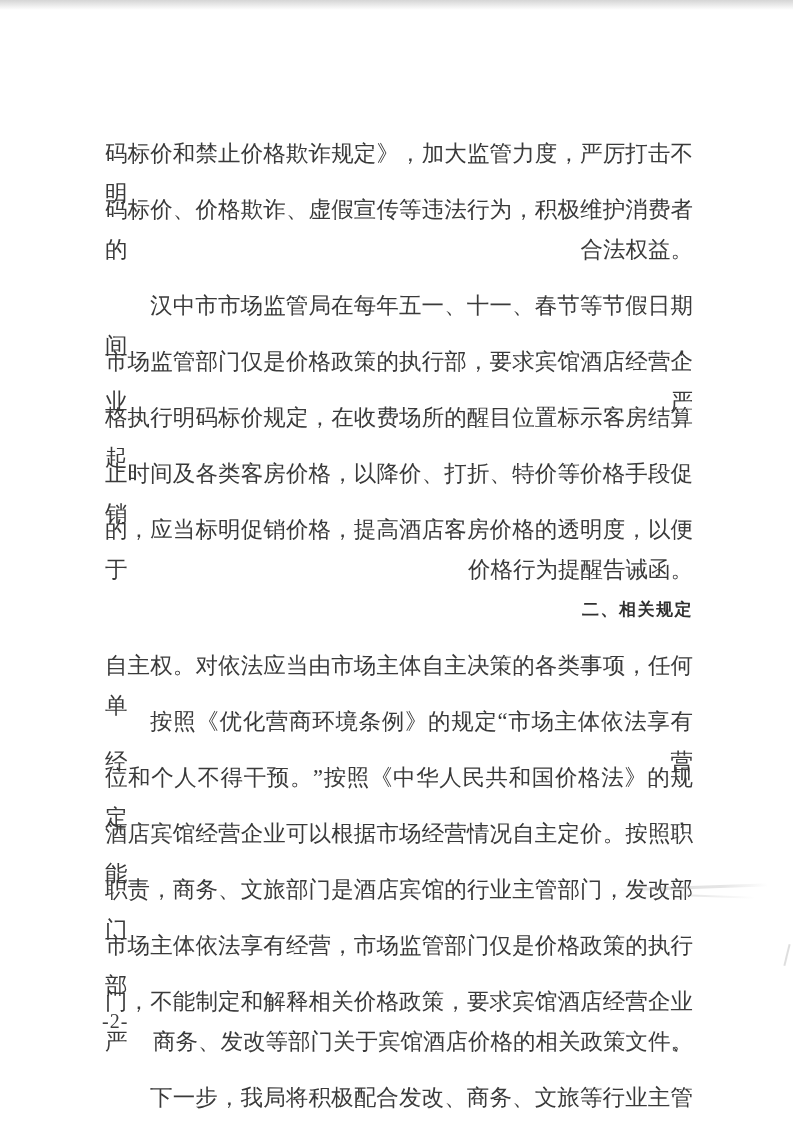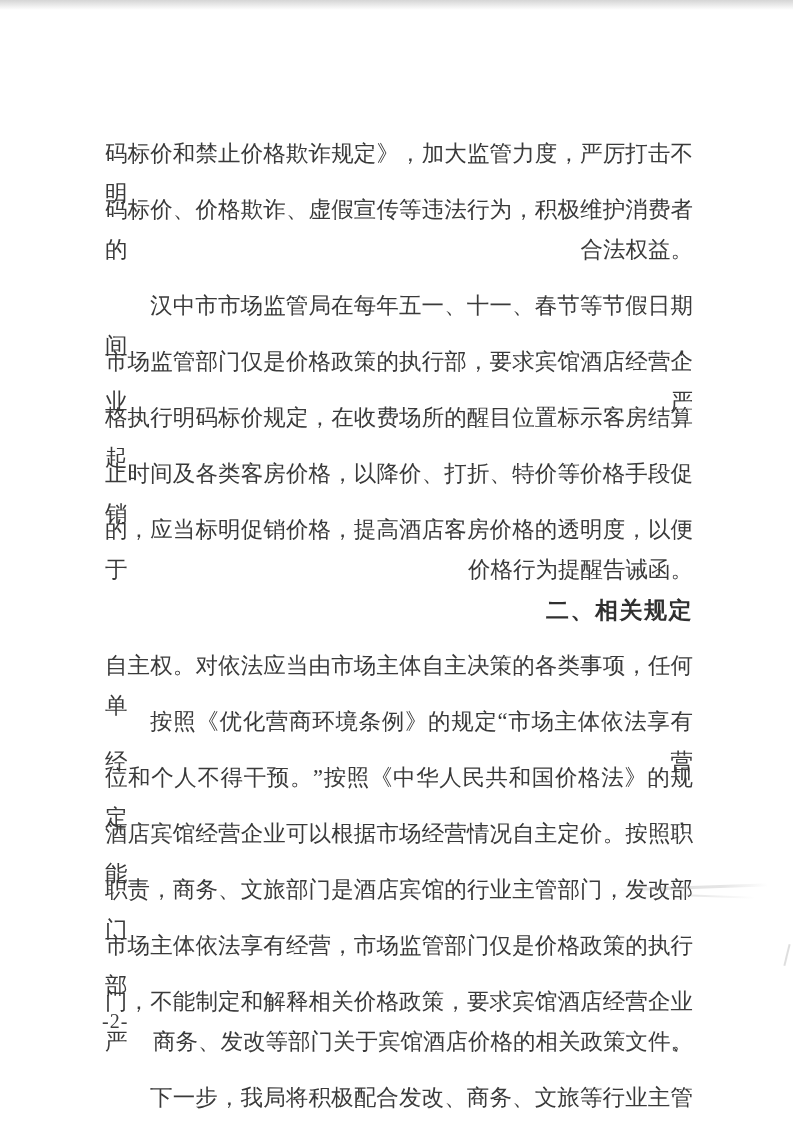--- a/index.html
+++ b/index.html
@@ -75,21 +75,21 @@
     text-align-last: justify;
     text-justify: inter-character;
     margin-top: 16px;
   }
   .line.indent {
     text-indent: 45px;
   }
   .line.heading {
     font-family: "Liberation Sans", "DejaVu Sans", sans-serif;
     font-weight: 700;
-    font-size: 23px;
+    font-size: 17px;
     color: #303030;
     letter-spacing: 1.5px;
   }
   .page-number {
     position: absolute;
     left: 102px;
     top: 1008px;
     font-size: 20px;
     line-height: 26px;
     color: #3f3f3f;

